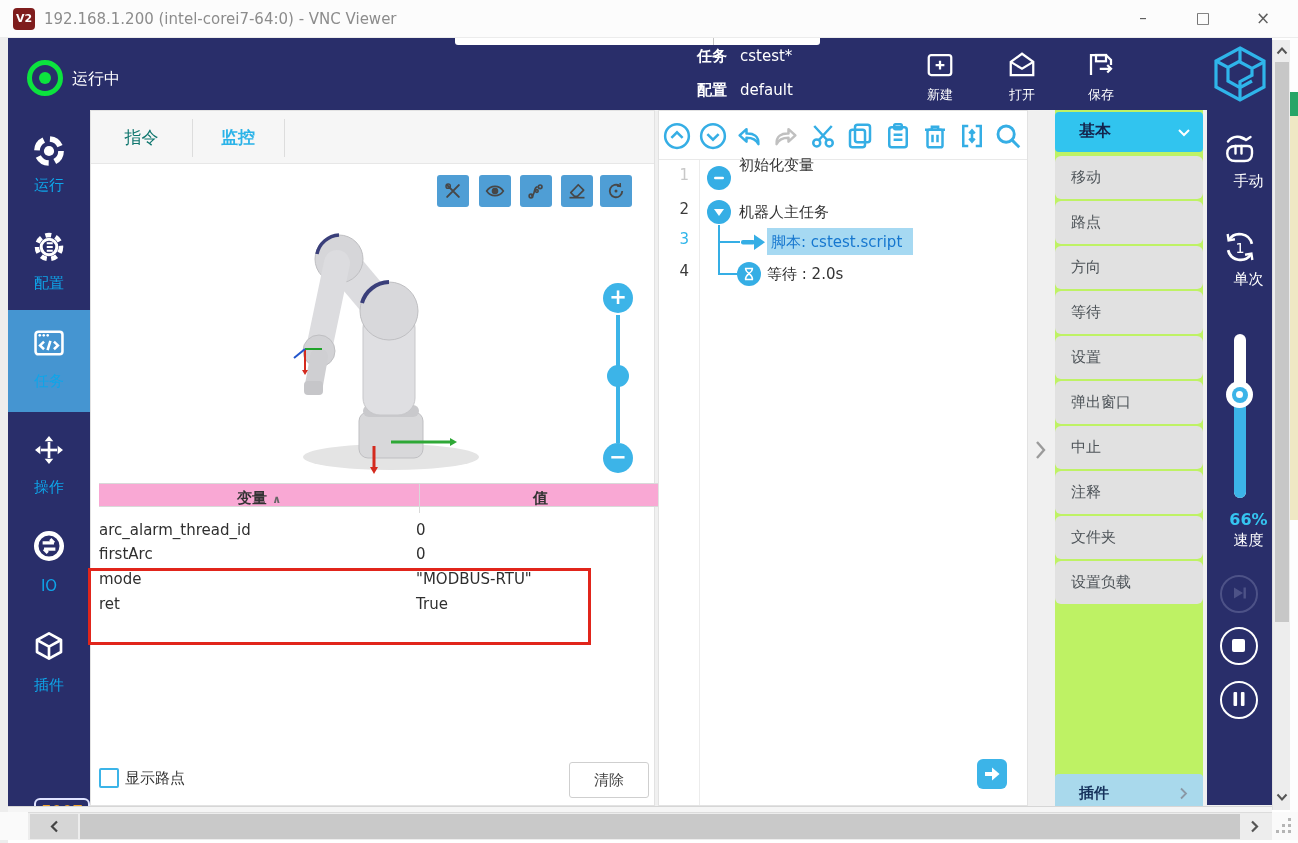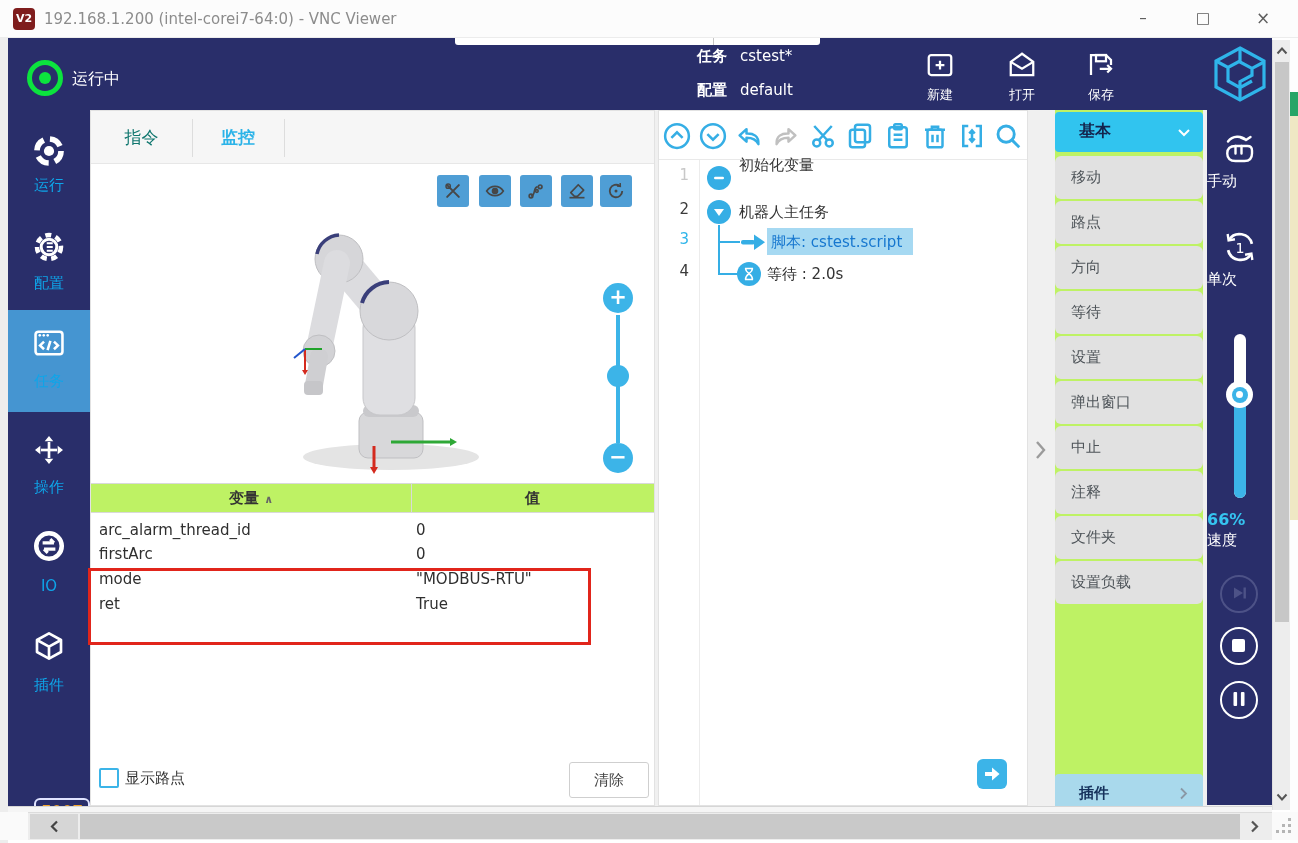--- a/index.html
+++ b/index.html
@@ -39,21 +39,21 @@
   .tlabel{font-size:15px;color:#333;line-height:24px}
   .ccirc{width:24px;height:24px;border-radius:50%;background:#35aee5;display:flex;align-items:center;justify-content:center}
   .conn{background:#35aee5}
   
   .cmditem{left:0;width:148px;height:43px;background:#e1e1e1;border-radius:6px;font-size:15px;color:#4e5459;
            line-height:43px;padding-left:16px}
   .cmdgroup{left:0;width:148px;height:38px;background:#a9d9ec;border-radius:4px;font-size:15px;font-weight:bold;
             color:#16325c;line-height:38px;padding-left:24px}
   
   #ctlrail{left:1207px;top:110px;width:65px;height:695px;background:#292e6a}
-  .ctllabel{left:0;width:83px;color:#fff;font-size:15px}
+  .ctllabel{left:0;width:83px;text-align:center;color:#fff;font-size:15px}
   .cirbtn{left:13px;width:38px;height:38px;border-radius:50%}
   
   .sb{background:#ededed}
 </style>
 </head>
 <body>
 
 <div id="titlebar" class="a">
   <div class="a vncbadge">V2</div>
   <div class="a wintitle">192.168.1.200 (intel-corei7-64:0) - VNC Viewer</div>
@@ -237,21 +237,21 @@
       <path d="M133 247v22" stroke="#d42a1e" stroke-width="3"></path>
         <path d="m133 275-4-7h8z" fill="#d42a1e"></path>
     </svg>
 
     <div class="a zbtn" style="left:512px;top:118px">+</div>
     <div class="a" style="left:525px;top:150px;width:4px;height:128px;background:#3cb4e8"></div>
     <div class="a" style="left:516px;top:200px;width:22px;height:22px;border-radius:50%;background:#3cb4e8"></div>
     <div class="a zbtn" style="left:512px;top:278px">−</div>
   </div>
 
-  <div class="a" style="left:0;top:372px;width:563px;height:30px;background:#bef264;border-top:1px solid #d9d9d9;border-bottom:1px solid #d9d9d9">
+  <div class="a" style="left:8px;top:372px;width:563px;height:24px;background:#f9a8d4;border-top:1px solid #d9d9d9;border-bottom:1px solid #d9d9d9">
     <div class="a th" style="left:0;width:320px;text-align:center;line-height:29px">
       <span>变量</span>
       <span style="font-size:11px;color:#666">∧</span>
     </div>
     <div class="a vdiv" style="left:320px;top:0;height:29px;background:#d9d9d9"></div>
     <div class="a th" style="left:320px;width:243px;text-align:center;line-height:29px">值</div>
   </div>
   <div class="a trow" style="left:0;top:407px;width:563px">
     <span class="cell-name">arc_alarm_thread_id</span>
     <span class="cell-val">0</span>

